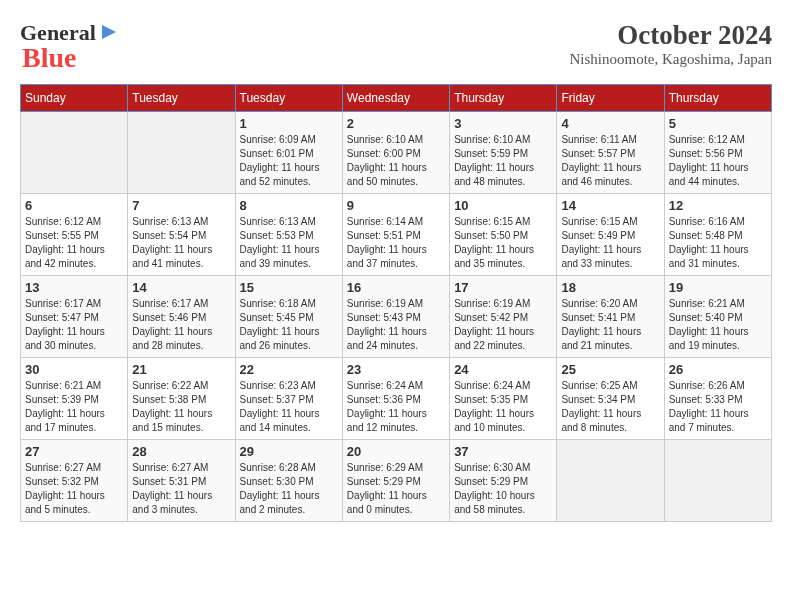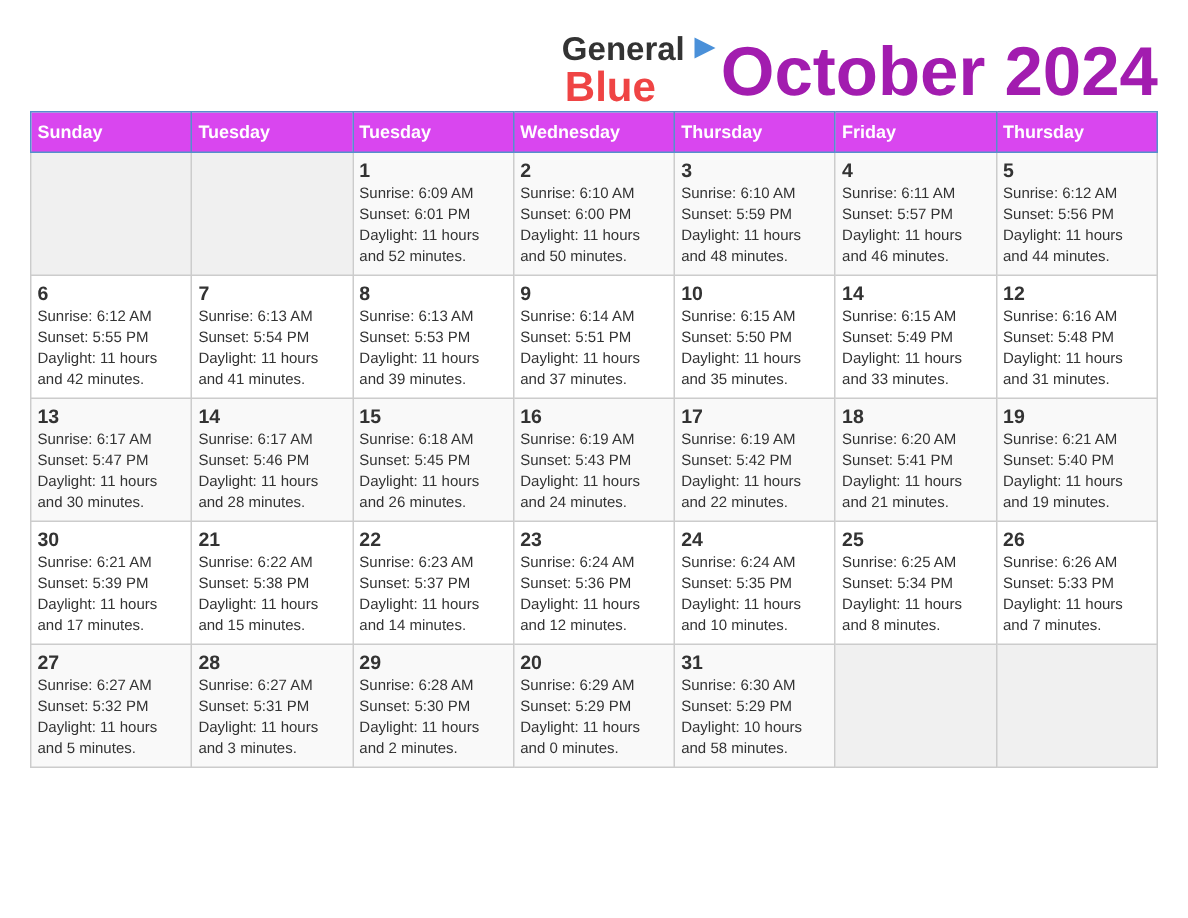--- a/index.html
+++ b/index.html
@@ -5,52 +5,54 @@
     * { box-sizing: border-box; margin: 0; padding: 0; }
     body {
       font-family: Arial, sans-serif;
       background: #fff;
       width: 792px;
       min-height: 612px;
       padding: 20px;
     }
     .header-section {
       display: flex;
-      justify-content: flex-end;
+      justify-content: space-between;
       align-items: flex-start;
+      margin-bottom: 10px;
+      font-family: Liberation Serif, serif;
     }
     .logo {
       display: flex;
       flex-direction: column;
       align-items: flex-start;
     }
     .title-block {
       text-align: right;
     }
     .month-title {
-      font-size: 46px;
+      font-size: 27px;
       font-weight: bold;
-      color: #a21caf;
+      color: #404040;
     }
     .location-title {
       font-size: 15px;
       color: #555;
     }
     table {
       width: 100%;
       border-collapse: collapse;
       font-size: 11px;
     }
     thead tr th {
-      background-color: #d946ef;
+      background-color: #b91c1c;
       color: #fff;
       padding: 6px 4px;
       text-align: left;
       font-size: 12px;
-      font-weight: bold;
+      font-weight: normal;
       border: 1px solid #5590cc;
     }
     tbody tr td {
       border: 1px solid #ccc;
       vertical-align: top;
       padding: 4px 4px;
       min-height: 70px;
       height: 75px;
       width: 107px;
       background: #fff;
@@ -82,20 +84,21 @@
     <div style="display:flex;align-items:center;">
       <span style="font-size:22px;font-weight:bold;color:#333;">General</span>
       <svg width="22" height="22" viewBox="0 0 22 22" style="margin-left:2px;margin-top:-2px;">
         <polygon points="4,4 18,11 4,18" fill="#4a90d9"></polygon>
       </svg>
     </div>
     <span style="font-size:28px;font-weight:bold;color:#ef4444;margin-top:-4px;margin-left:2px;">Blue</span>
   </div>
   <div class="title-block">
     <div class="month-title">October 2024</div>
+    <div class="location-title">Nishinoomote, Kagoshima, Japan</div>
   </div>
 </div>
 
 <table>
   <thead>
     <tr>
     <th>Sunday</th>
         <th>Tuesday</th>
         <th>Tuesday</th>
         <th>Wednesday</th>
@@ -230,20 +233,20 @@
         </td>
         <td>
           <span class="day-number">29</span>
           <div class="day-info">Sunrise: 6:28 AM<br>Sunset: 5:30 PM<br>Daylight: 11 hours and 2 minutes.</div>
         </td>
         <td>
           <span class="day-number">20</span>
           <div class="day-info">Sunrise: 6:29 AM<br>Sunset: 5:29 PM<br>Daylight: 11 hours and 0 minutes.</div>
         </td>
         <td>
-          <span class="day-number">31</span>
+          <span class="day-number">37</span>
           <div class="day-info">Sunrise: 6:30 AM<br>Sunset: 5:29 PM<br>Daylight: 10 hours and 58 minutes.</div>
         </td>
         <td class="empty-cell"></td>
         <td class="empty-cell"></td>
       </tr>
     </tbody>
 </table>
 
 </body></html>

